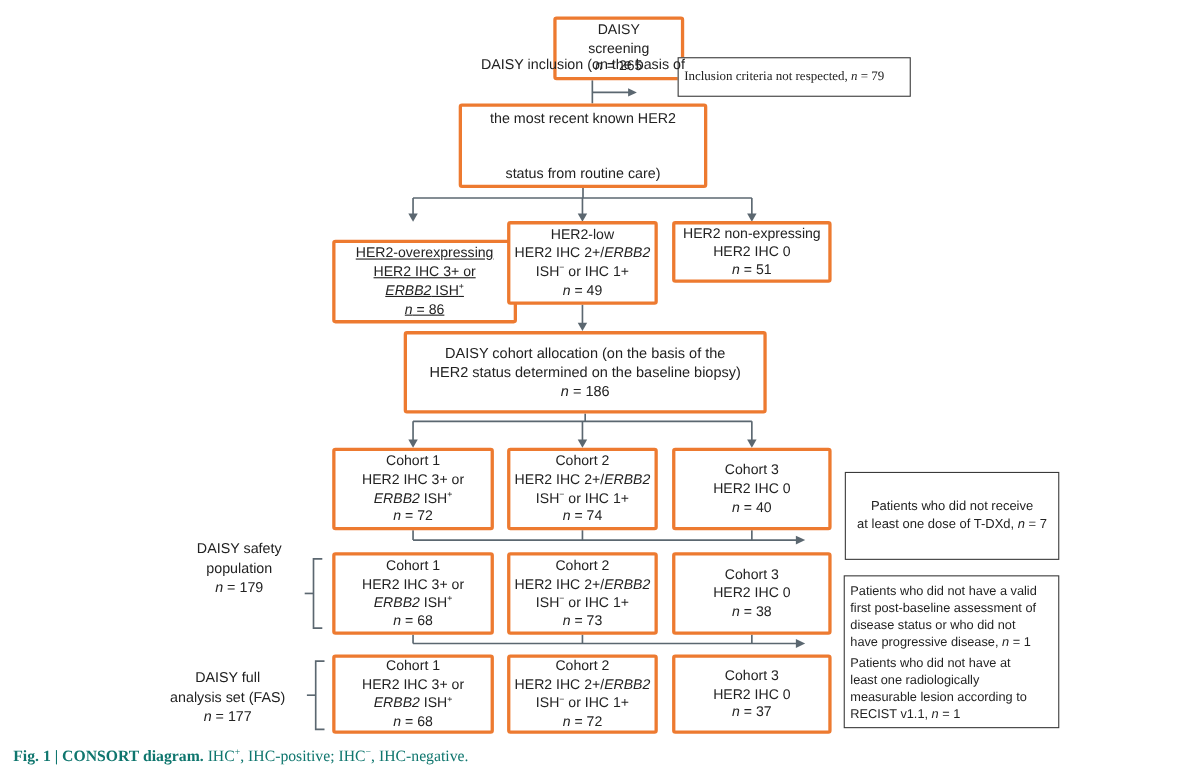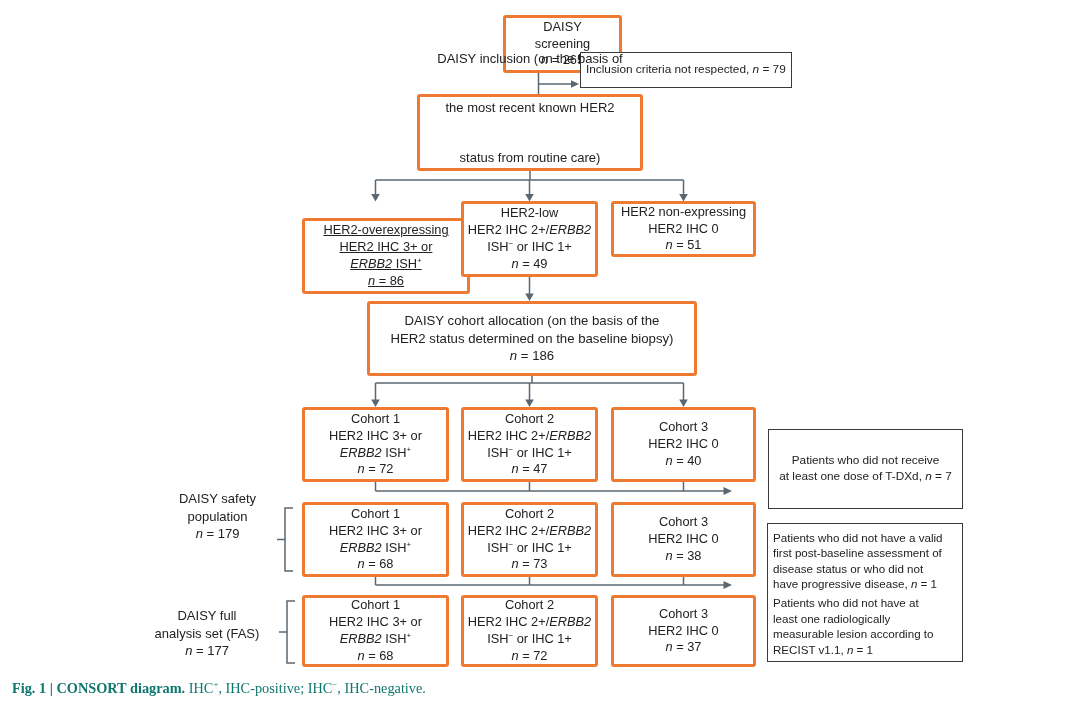--- a/index.html
+++ b/index.html
@@ -106,21 +106,21 @@
     <path d="M279 632 L287 632"></path>
   </g>
 </svg>
 
 <div class="obox rich" style="left:479px;top:15px;width:119px;height:58px;margin-left:24px;">
     <div><span>DAISY</span></div>
     <div><span>screening</span></div>
     <div><span class="it">n</span><span> = 265</span></div>
   </div>
 
-<div class="kbox left rich" style="left:580px;top:52px;width:212px;height:36px;justify-content:center;">
+<div class="kbox left rich" style="left:616px;top:52px;width:212px;height:36px;justify-content:center;font-family:Liberation Serif, serif;">
     <div><span>Inclusion criteria not respected, </span><span class="it">n</span><span> = 79</span></div>
   </div>
 
 <div class="obox rich" style="left:417px;top:94px;width:226px;height:77px;font-size:13px;gap:32px;">
     <div><span>DAISY inclusion (on the basis of</span></div>
     <div><span>the most recent known HER2</span></div>
     <div><span>status from routine care)</span></div>
     <div><span class="it">n</span><span> = 186</span></div>
   </div>
 
@@ -151,21 +151,21 @@
 <div class="obox rich" style="left:302px;top:407px;width:147px;height:75px;">
     <div><span>Cohort 1</span></div>
     <div><span>HER2 IHC 3+ or</span></div>
     <div><span class="it">ERBB2</span><span> ISH</span><sup>+</sup></div>
     <div><span class="it">n</span><span> = 72</span></div>
   </div>
 <div class="obox rich" style="left:461px;top:407px;width:137px;height:75px;">
     <div><span>Cohort 2</span></div>
     <div><span>HER2 IHC 2+/</span><span class="it">ERBB2</span></div>
     <div><span>ISH</span><sup>−</sup><span> or IHC 1+</span></div>
-    <div><span class="it">n</span><span> = 47</span></div>
+    <div><span class="it">n</span><span> = 74</span></div>
   </div>
 <div class="obox rich" style="left:611px;top:407px;width:145px;height:75px;">
     <div><span>Cohort 3</span></div>
     <div><span>HER2 IHC 0</span></div>
     <div><span class="it">n</span><span> = 40</span></div>
   </div>
 
 <div class="sidelabel rich" style="left:150px;top:490px;width:135px;">
     <div><span>DAISY safety</span></div>
     <div><span>population</span></div>

